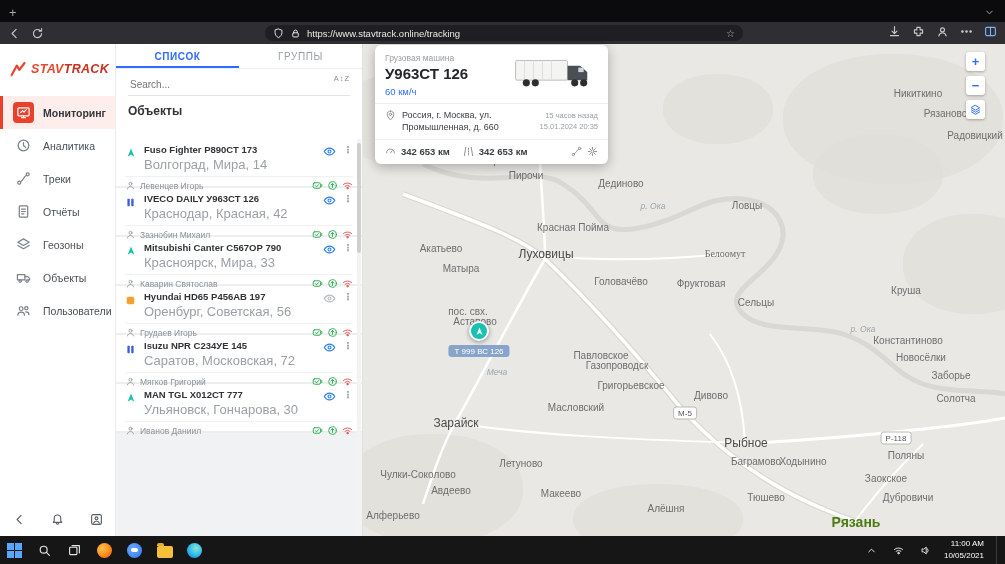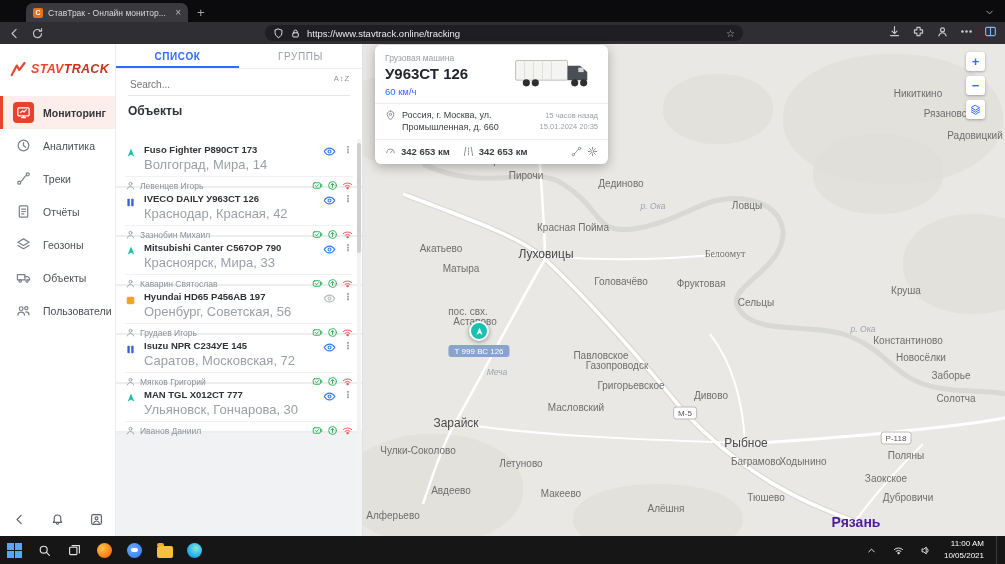--- a/index.html
+++ b/index.html
@@ -72,21 +72,21 @@
   .lp-scroll{position:absolute;right:1px;top:95px;width:4px;bottom:0;background:#f3f3f3;}
   .lp-scroll .thumb{position:absolute;top:4px;left:0;width:4px;height:110px;background:#cfcfcf;border-radius:2px;}
 
   
   .map{position:absolute;left:363px;top:44px;width:642px;height:492px;background:#e9e8e5;overflow:hidden;cursor:grab;}
   .blob{position:absolute;background:#e0dfda;border-radius:48%;opacity:.8;}
   .map svg.roads{position:absolute;left:0;top:0;z-index:1;}
   .map-labels{position:absolute;inset:0;z-index:2;}
   .mlabel{position:absolute;transform:translate(-50%,-50%);font-size:10px;color:#6e6e6e;white-space:nowrap;}
   .mlabel.town{font-size:12px;color:#4a4a4a;}
-  .mlabel.city{font-size:14px;color:#4c1d95;font-weight:bold;}
+  .mlabel.city{font-size:14px;color:#4d7c0f;font-weight:bold;}
   .mlabel.river{font-style:italic;font-size:8.5px;color:#9aa5ad;}
   .roadbadge{position:absolute;transform:translate(-50%,-50%);background:#fff;border:1px solid #b9b9b4;border-radius:3px;font-size:8px;color:#55585c;padding:1px 4px;z-index:2;white-space:nowrap;}
   .marker{position:absolute;width:20px;height:20px;transform:translate(-50%,-50%);background:#17c2b1;border:2px solid #fff;border-radius:50%;box-shadow:0 1px 5px rgba(0,0,0,.4);display:flex;align-items:center;justify-content:center;z-index:4;cursor:pointer;}
   .marker-label{position:absolute;transform:translateX(-50%);background:rgba(122,154,198,.88);color:#fff;font-size:8px;padding:1.5px 6px;border-radius:3px;z-index:4;white-space:nowrap;}
   .map-controls{position:absolute;right:20px;top:8px;z-index:5;display:flex;flex-direction:column;gap:5px;}
   .mapbtn{width:19px;height:19px;background:#fff;border-radius:3px;box-shadow:0 1px 3px rgba(0,0,0,.3);display:flex;align-items:center;justify-content:center;color:#2f6bff;font-size:13px;font-weight:bold;cursor:pointer;}
 
   
   .card{position:absolute;left:375px;top:45px;width:233px;background:#fff;border-radius:6px;box-shadow:0 3px 12px rgba(0,0,0,.28);z-index:6;}
   .card-top{display:flex;padding:8px 10px 6px;}
@@ -114,25 +114,20 @@
   .tray{margin-left:auto;display:flex;align-items:center;gap:10px;}
   .clock{font-size:8px;line-height:1.45;text-align:right;color:#fff;cursor:pointer;}
   .tb-sliver{width:3px;height:28px;border-left:1px solid #3a3a3a;margin-left:2px;}
 </style>
 </head>
 <body>
 
 <div id="screen">
 
   <div class="tabstrip">
-    <div class="tab">
-      <span class="tab-favicon">С</span>
-      <span class="tab-title">СтавТрак - Онлайн монитор...</span>
-      <span class="tab-close">×</span>
-    </div>
     <span class="newtab">+</span>
     <span class="tabstrip-chevron">
       <svg class="ic small" viewBox="0 0 16 16">
           <path d="M4 6l4 4 4-4"></path>
         </svg>
     </span>
   </div>
 
   <div class="toolbar">
     <span class="navbtn">
@@ -668,21 +663,21 @@
         <span class="mlabel " style="left: 545px; top: 296px;">Константиново</span>
         <span class="mlabel " style="left: 238px; top: 311px;">Павловское</span>
         <span class="mlabel " style="left: 558px; top: 313px;">Новосёлки</span>
         <span class="mlabel " style="left: 254px; top: 321px;">Газопроводск</span>
         <span class="mlabel " style="left: 588px; top: 331px;">Заборье</span>
         <span class="mlabel " style="left: 268px; top: 341px;">Григорьевское</span>
         <span class="mlabel " style="left: 348px; top: 351px;">Дивово</span>
         <span class="mlabel " style="left: 593px; top: 354px;">Солотча</span>
         <span class="mlabel " style="left: 213px; top: 363px;">Масловский</span>
         <span class="mlabel town" style="left: 93px; top: 379px;">Зарайск</span>
-        <span class="mlabel " style="left: 55px; top: 406px;">Чулки-Соколово</span>
+        <span class="mlabel " style="left: 55px; top: 430px;">Чулки-Соколово</span>
         <span class="mlabel " style="left: 158px; top: 419px;">Летуново</span>
         <span class="mlabel town" style="left: 383px; top: 399px;">Рыбное</span>
         <span class="mlabel " style="left: 393px; top: 417px;">Баграмово</span>
         <span class="mlabel " style="left: 440px; top: 417px;">Ходынино</span>
         <span class="mlabel " style="left: 543px; top: 411px;">Поляны</span>
         <span class="mlabel " style="left: 88px; top: 446px;">Авдеево</span>
         <span class="mlabel " style="left: 198px; top: 449px;">Макеево</span>
         <span class="mlabel " style="left: 403px; top: 453px;">Тюшево</span>
         <span class="mlabel " style="left: 523px; top: 434px;">Заокское</span>
         <span class="mlabel " style="left: 545px; top: 453px;">Дубровичи</span>

